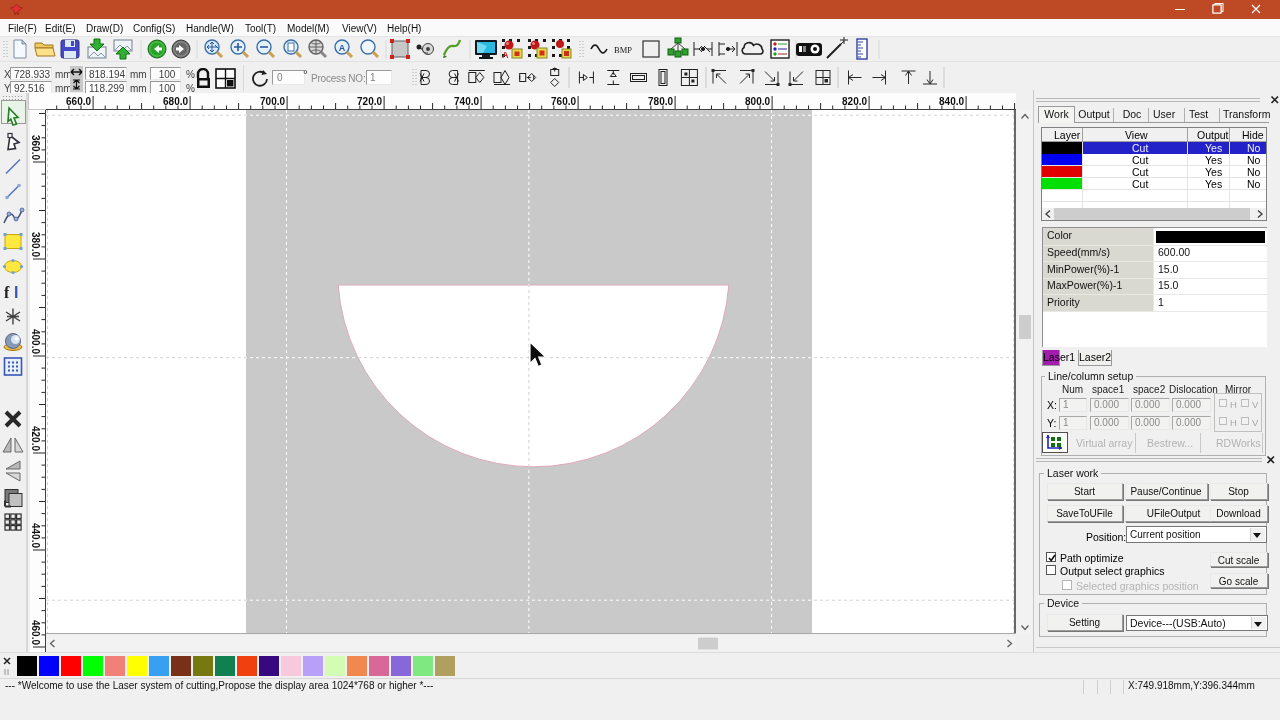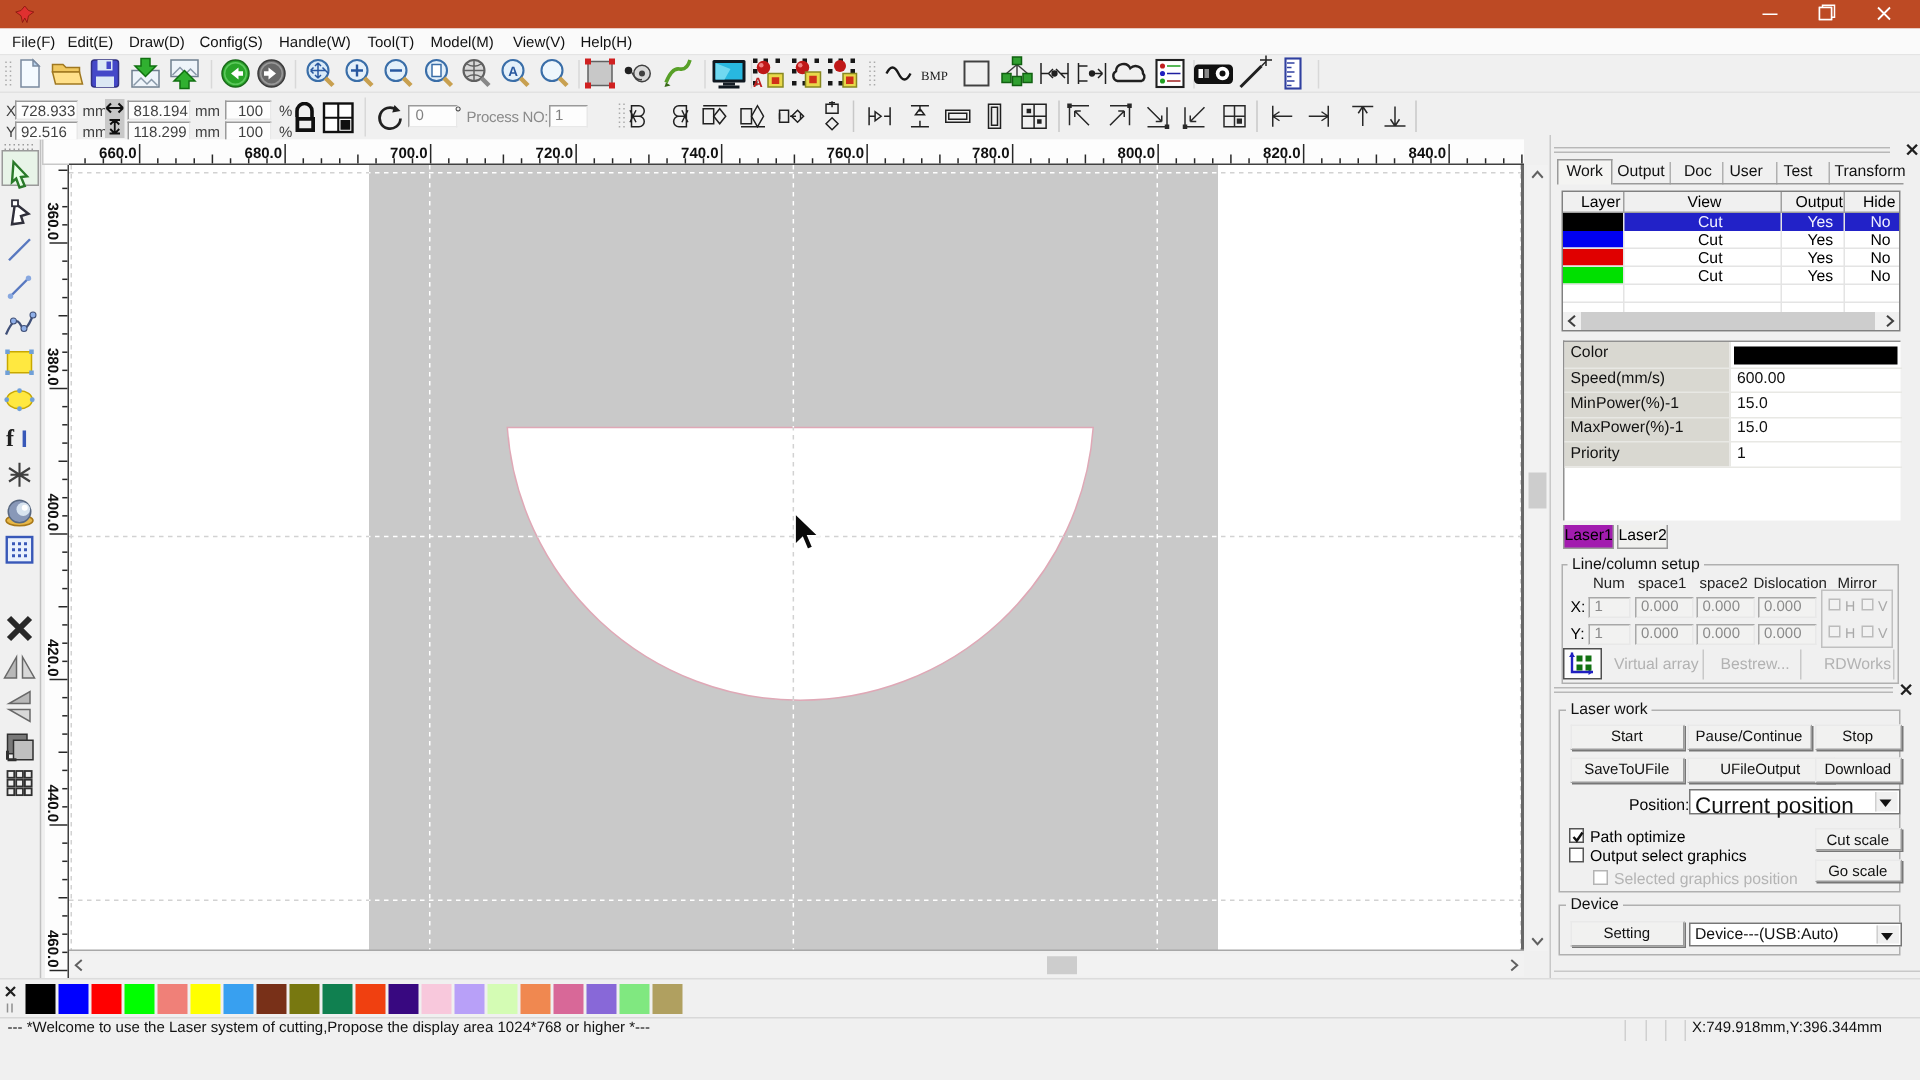--- a/index.html
+++ b/index.html
@@ -817,21 +817,21 @@
       <span class="abs" style="left:115px;top:68px">1</span>
       <div class="abs" style="left:0;top:16.6px;width:225px;height:1px;background:#e8e8e4"></div>
       <div class="abs" style="left:0;top:33.2px;width:225px;height:1px;background:#e8e8e4"></div>
       <div class="abs" style="left:0;top:49.8px;width:225px;height:1px;background:#e8e8e4"></div>
       <div class="abs" style="left:0;top:66.4px;width:225px;height:1px;background:#e8e8e4"></div>
       <div class="abs" style="left:0;top:83px;width:225px;height:1px;background:#e8e8e4"></div>
       <div class="abs" style="left:110px;top:0;width:1px;height:83px;background:#e8e8e4"></div>
     </div>
     
     <div class="abs" style="left:6px;top:260px;width:120px;height:16px;font-size:10.5px">
-      <div class="abs" style="left:0;top:0;width:34px;height:16px;background:#a21caf;border:1px solid #9a9a9a;border-top:none;text-align:right;padding-top:1px">Laser1</div>
+      <div class="abs" style="left:0;top:0;width:18px;height:16px;background:#a21caf;border:1px solid #9a9a9a;border-top:none;text-align:right;padding-top:1px">Laser1</div>
       <div class="abs" style="left:36px;top:0;width:34px;height:16px;background:#f0f0ee;border:1px solid #9a9a9a;border-top:none;text-align:center;padding-top:1px">Laser2</div>
     </div>
     
     <div class="gbox" style="left:5px;top:286px;width:225px;height:80px"></div>
     <span class="glab" style="left:9px;top:280px">Line/column setup</span>
     <div class="abs" style="left:0;top:294px;width:244px;font-size:10px;color:#222">
       <span class="abs" style="left:26px;top:0">Num</span>
       <span class="abs" style="left:56px;top:0">space1</span>
       <span class="abs" style="left:97px;top:0">space2</span>
       <span class="abs" style="left:133px;top:0;font-size:10px">Dislocation</span>
@@ -882,21 +882,21 @@
     <div class="gbox" style="left:3px;top:383px;width:228px;height:122px"></div>
     <span class="glab" style="left:8px;top:377px">Laser work</span>
     <div class="btn" style="left:10.5px;top:392.5px;width:76px;height:17px">Start</div>
     <div class="btn" style="left:88.5px;top:392.5px;width:83px;height:17px">Pause/Continue</div>
     <div class="btn" style="left:173.5px;top:392.5px;width:58px;height:17px">Stop</div>
     <div class="btn" style="left:10.5px;top:415px;width:76px;height:17px">SaveToUFile</div>
     <div class="btn" style="left:88.5px;top:415px;width:98px;height:17px">UFileOutput</div>
     <div class="btn" style="left:173.5px;top:415px;width:58px;height:17px">Download</div>
     <span class="abs" style="left:50px;top:441px;font-size:10.5px">Position:</span>
     <div class="combo" style="left:90px;top:436px;width:141px;height:17px">
-        <span class="abs" style="left:3px;top:2px;font-size:15px">Current position</span>
+        <span class="abs" style="left:3px;top:2px;font-size:10px">Current position</span>
         <div class="cbtn">
           <div class="carr"></div>
         </div>
       </div>
     <div class="chk" style="left:10px;top:462px"><svg width="10" height="10" viewBox="0 0 10 10">
           <path d="M2,5 l2.2,2.5 L8,2" fill="none" stroke="#111" stroke-width="1.6"></path>
         </svg></div>
     <span class="abs" style="left:24px;top:462px;font-size:10.5px">Path optimize</span>
     <div class="chk" style="left:10px;top:475px"></div>
     <span class="abs" style="left:24px;top:475px;font-size:10.5px">Output select graphics</span>

